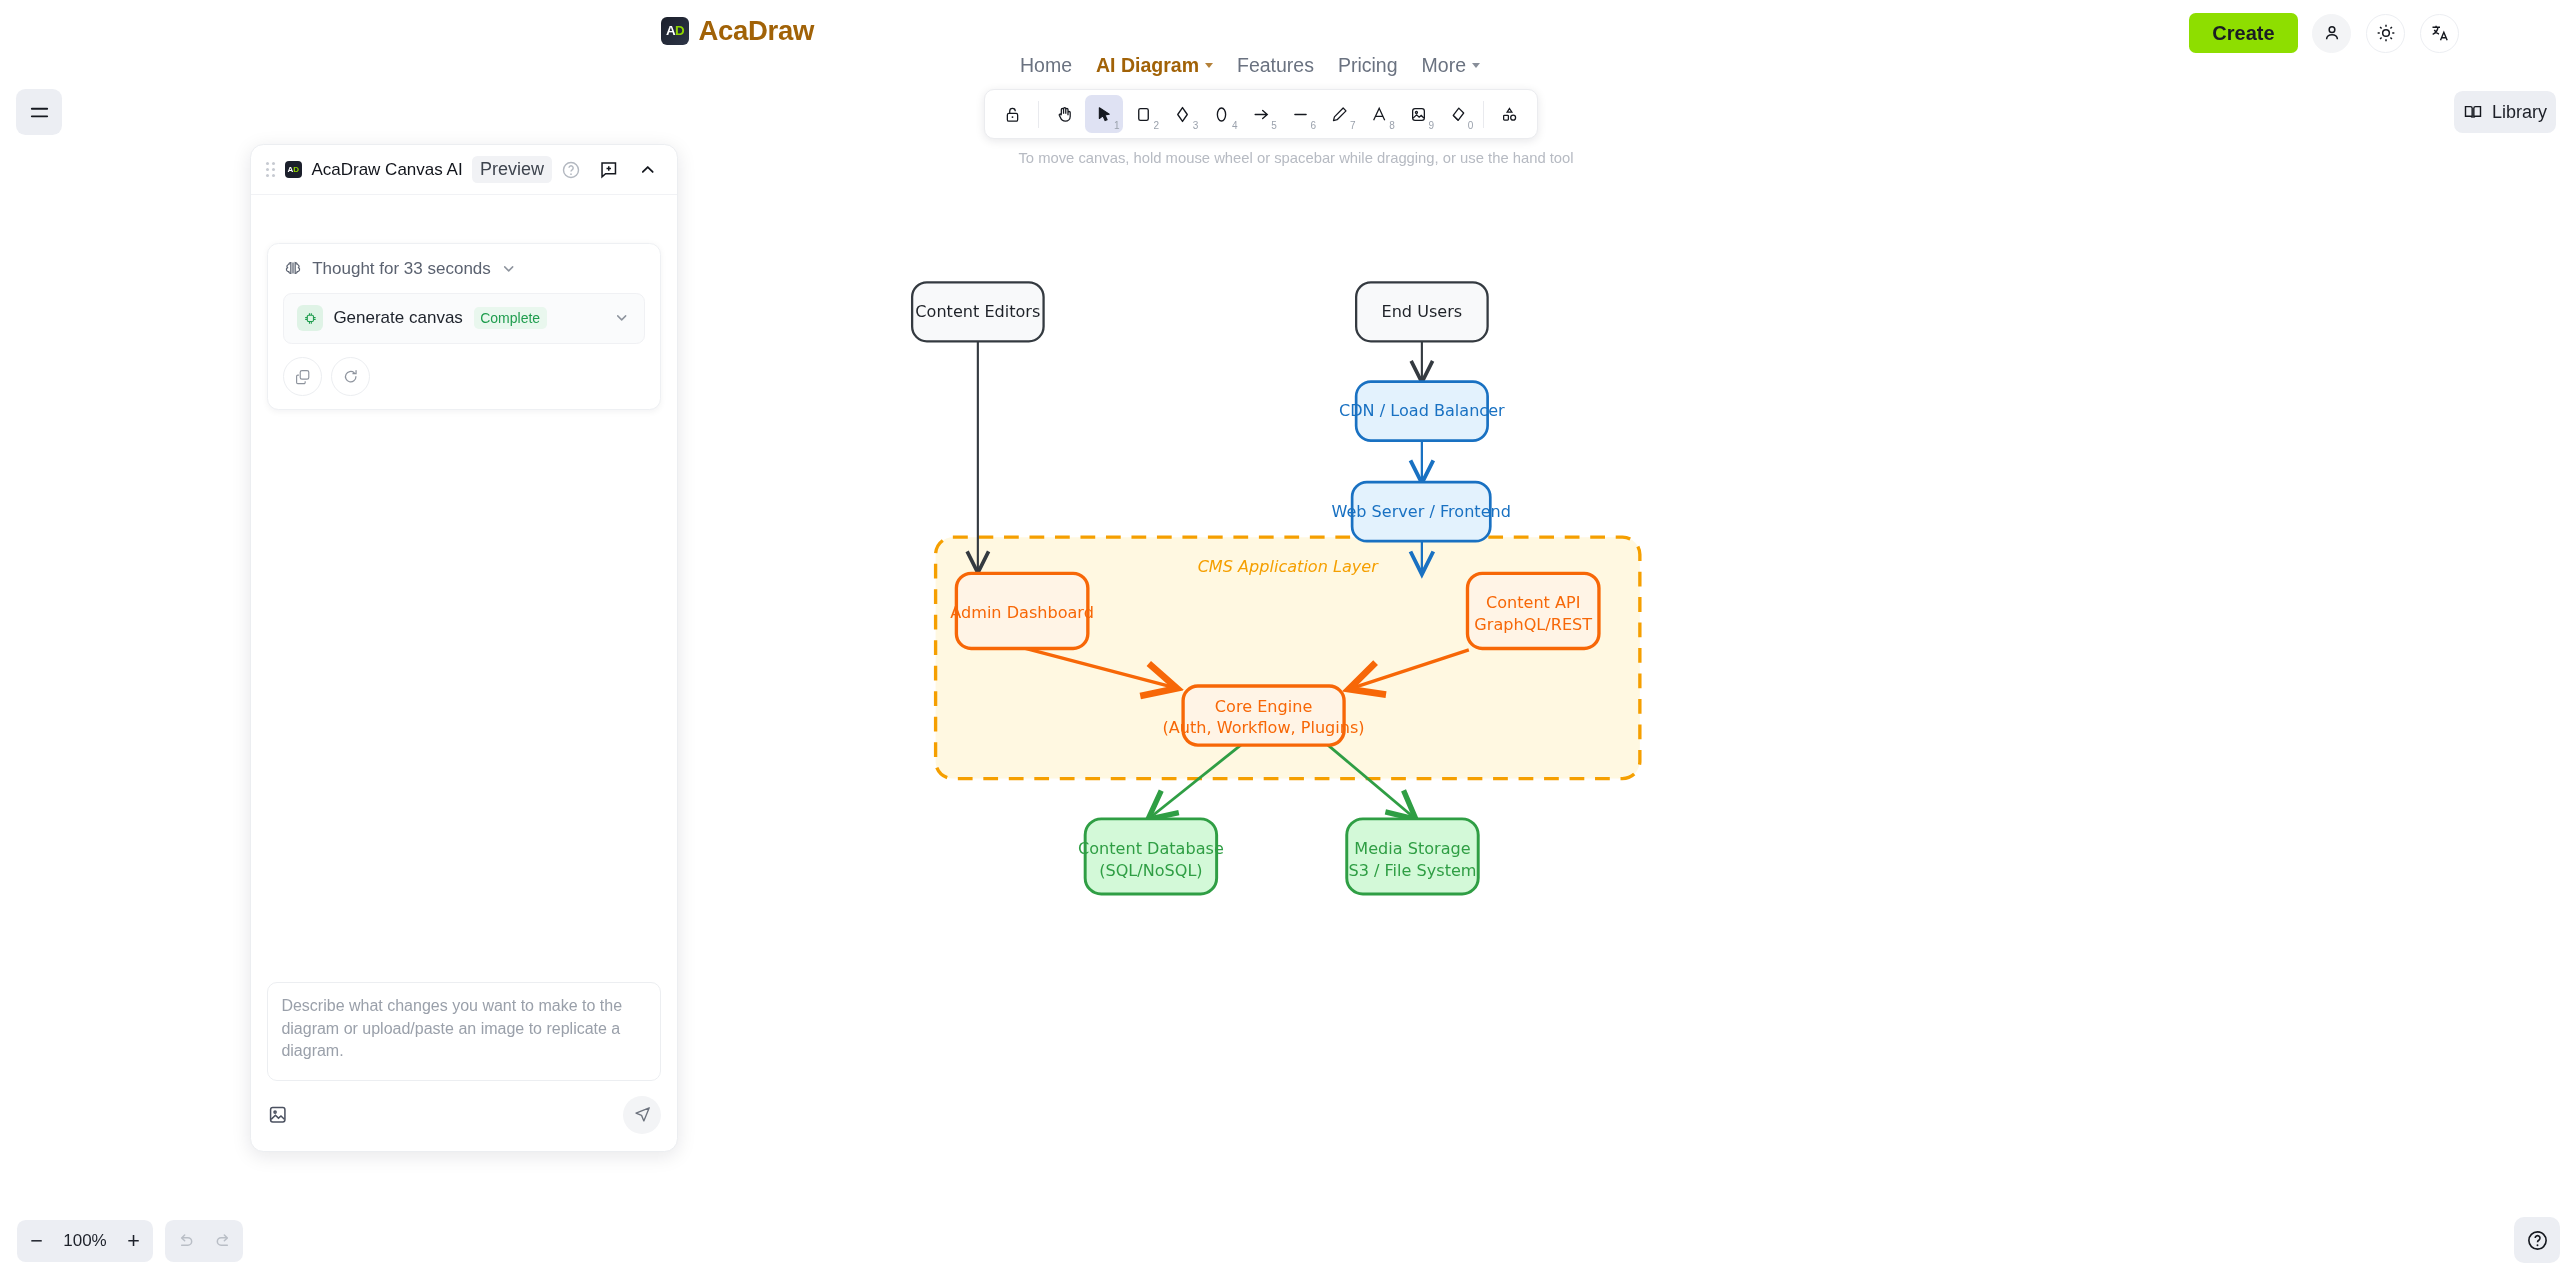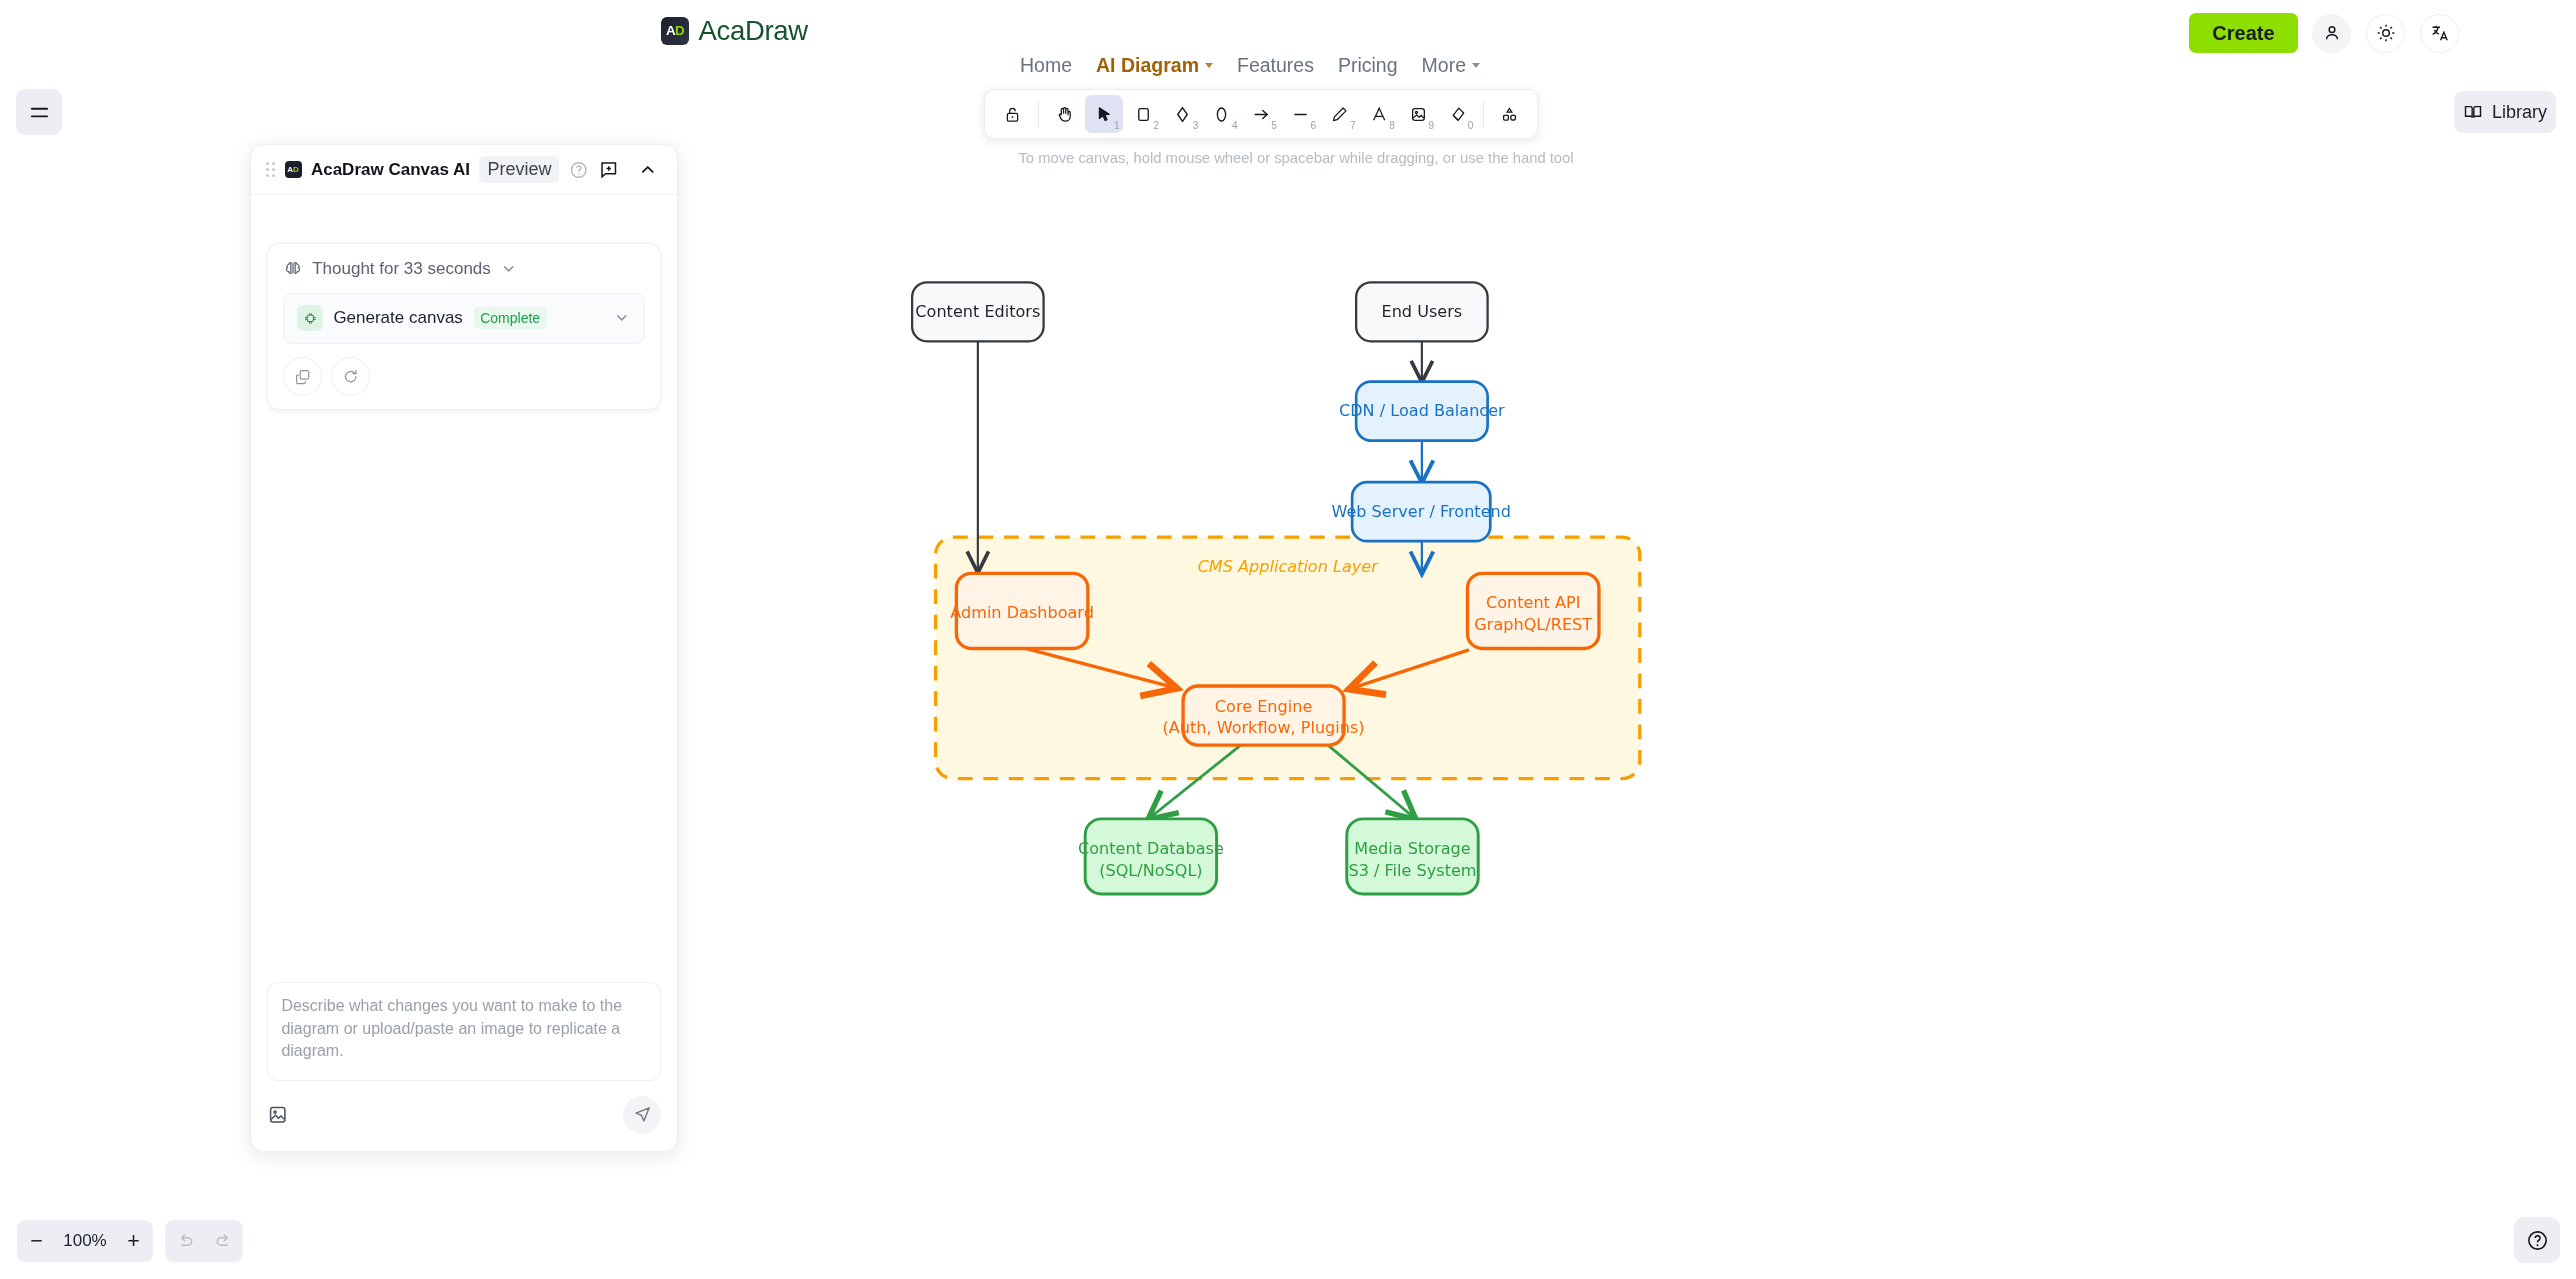--- a/index.html
+++ b/index.html
@@ -17,21 +17,21 @@
     background: #fff; display: flex; align-items: center;
   }
   .brand { position: absolute; left: 661px; top: 14.8px; display: flex; align-items: center; gap: 9.4px; }
   .brand-mark {
     width: 28px; height: 28px; border-radius: 6px;
     background: linear-gradient(135deg,#1b1f2b 0%,#2d3547 100%);
     color:#fff; font-size: 13.4px; font-weight: 700; letter-spacing: -0.7px;
     display:flex; align-items:center; justify-content:center;
   }
   .brand-mark i { font-style: normal; color:#8fd400; }
-  .brand-name { font-size: 27.5px; font-weight: 400; color: #14532d; letter-spacing: -0.3px; }
+  .brand-name { font-size: 27.5px; font-weight: 700; color: #a16207; letter-spacing: -0.3px; }
 
   .nav { position: absolute; left: 1020px; top: 24px; display: flex; align-items: center; gap: 24px; margin-top: 30px; }
   .nav-item { font-size: 19.5px; color: #6a7280; cursor: pointer; display: flex; align-items: center; gap: 6px; white-space: nowrap; }
   .nav-item.active { color: #a16207; font-weight: 600; }
   .caret { width: 0; height: 0; border-left: 4.7px solid transparent; border-right: 4.7px solid transparent; border-top: 5.4px solid currentColor; opacity: .8; }
 
   .header-right { position: absolute; right: 117px; top: 13.4px; display: flex; align-items: center; gap: 14.8px; }
   .create-btn {
     background: #8ede00; color: #1a1d23; font-size: 20px; font-weight: 600;
     border: none; border-radius: 6.7px; padding: 0 23px; height: 40px; cursor: pointer;
@@ -87,21 +87,21 @@
     height: 50px; display: flex; align-items: center; padding: 0 19px 0 14.8px;
     border-bottom: 0.7px solid #f1f2f5; gap: 9.4px; flex: 0 0 auto;
   }
   .dots6 { display: grid; grid-template-columns: repeat(2, 3.4px); gap: 2.7px; cursor: grab; }
   .dots6 span { width: 3.4px; height: 3.4px; border-radius: 50%; background: #c6cad1; display: block; }
   .panel-logo {
     width: 17.4px; height: 17.4px; border-radius: 4px; background: #1b1f2b; color: #fff;
     font-size: 8px; font-weight: 700; display: flex; align-items: center; justify-content: center;
   }
   .panel-logo i { font-style: normal; color: #8fd400; }
-  .panel-title { font-size: 17px; font-weight: 700; color: #12151c; white-space: nowrap; }
+  .panel-title { font-size: 17px; font-weight: 400; color: #12151c; white-space: nowrap; }
   .pill-preview {
     background: #f1f2f5; color: #3e444e; font-size: 18px; border-radius: 5.4px;
     padding: 3.4px 8px; white-space: nowrap;
   }
   .panel-head-right { margin-left: auto; display: flex; align-items: center; gap: 17.4px; }
 
   .panel-body { flex: 1 1 auto; padding: 17.4px 16px 0 16px; overflow: hidden; }
 
   .msg-row { display: flex; align-items: center; justify-content: flex-end; gap: 14.8px; margin-top: 9.4px; }
   .msg-actions { display: flex; align-items: center; gap: 14.8px; }

